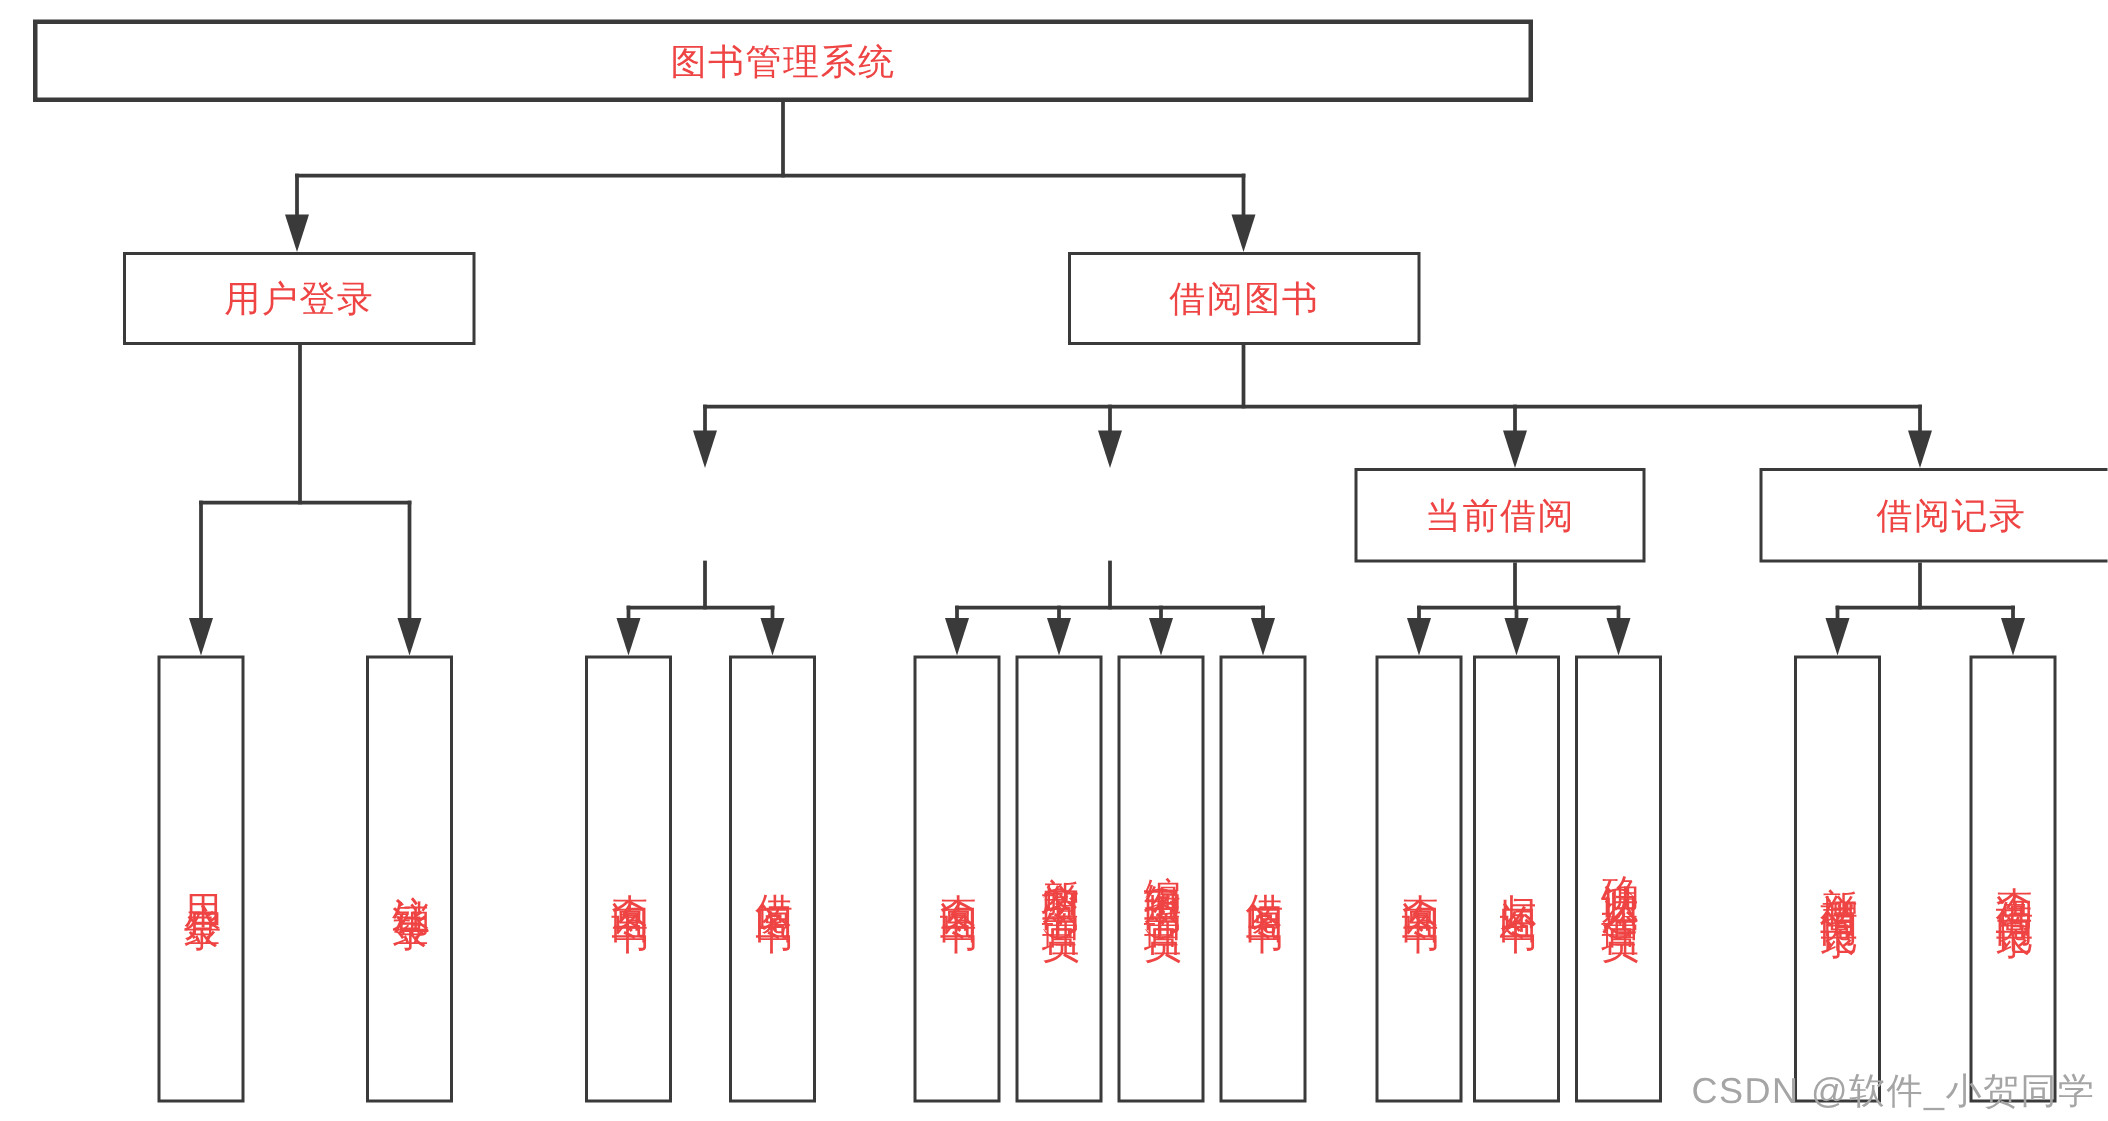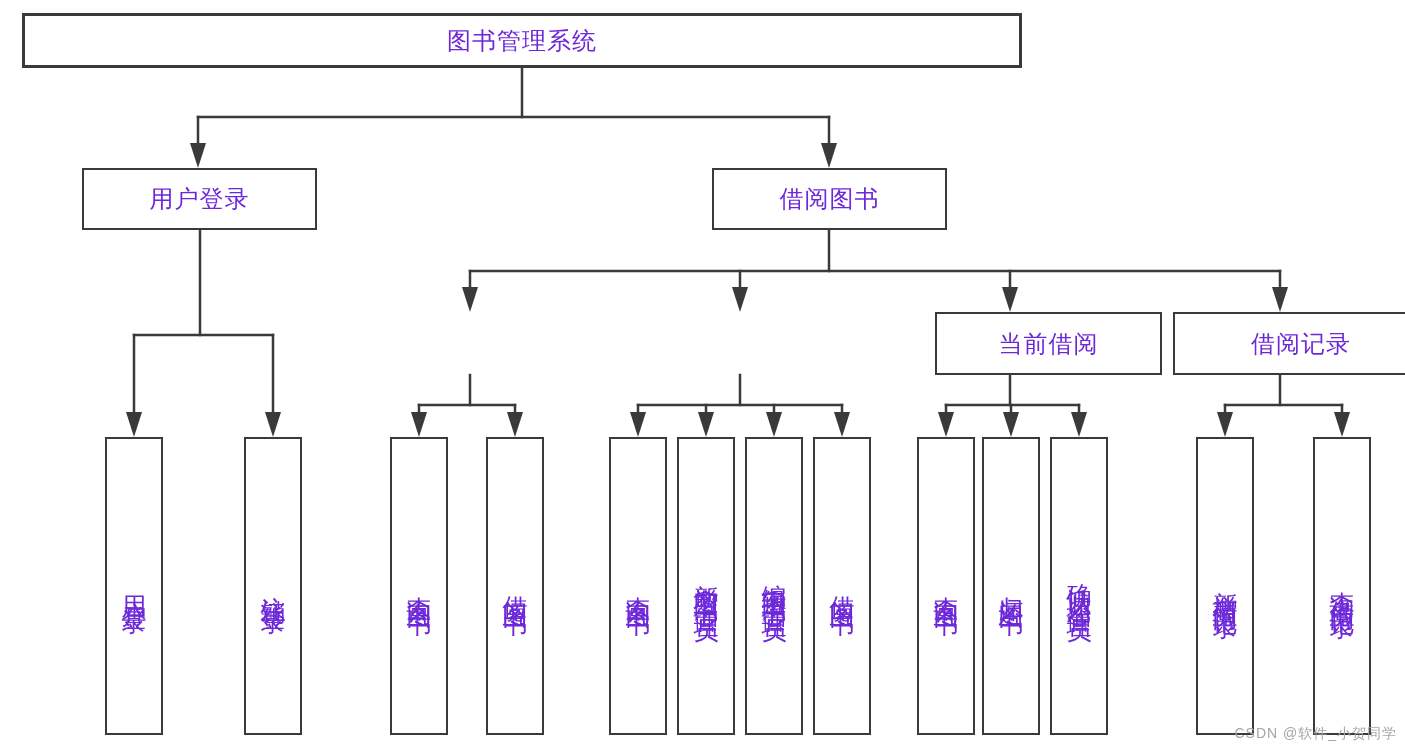--- a/index.html
+++ b/index.html
@@ -25,21 +25,21 @@
     z-index: 0;
   }
   .node {
     position: absolute;
     box-sizing: border-box;
     background: #ffffff;
     border: 2px solid #3a3a3a;
     display: flex;
     align-items: center;
     justify-content: center;
-    color: #6d28d9;
+    color: #ef4444;
     z-index: 1;
   }
   .root-node { border-width: 3px; }
   .hnode span {
     font-size: 24px;
     letter-spacing: 1px;
     white-space: nowrap;
   }
   .vnode {
     top: 437px;
@@ -51,21 +51,21 @@
     text-orientation: mixed;
     font-size: 25px;
     line-height: 1;
     letter-spacing: 5px;
     white-space: nowrap;
   }
   .watermark {
     position: absolute;
     right: 8px;
     bottom: 4px;
-    font-size: 14px;
+    font-size: 24px;
     color: #a5a5a5;
     letter-spacing: 1px;
     z-index: 2;
     white-space: nowrap;
   }
   svg line { stroke: #3a3a3a; stroke-width: 2.5; stroke-linecap: square; }
   svg polygon { fill: #3a3a3a; }
 </style>
 </head>
 <body>
@@ -138,21 +138,21 @@
     <span>图书管理系统</span>
   </div>
 
   <div class="node hnode" style="left:82px;top:168px;width:235px;height:62px">
     <span>用户登录</span>
   </div>
   <div class="node hnode" style="left:712px;top:168px;width:235px;height:62px">
     <span>借阅图书</span>
   </div>
 
-  <div class="node hnode" style="left:935px;top:312px;width:227px;height:63px">
+  <div class="node hnode" style="left:903px;top:312px;width:194px;height:63px">
     <span>当前借阅</span>
   </div>
   <div class="node hnode" style="left:1173px;top:312px;width:256px;height:63px">
     <span>借阅记录</span>
   </div>
 
   <div class="node vnode" style="left:105px">
     <span>用户登录</span>
   </div>
   <div class="node vnode" style="left:244px">

